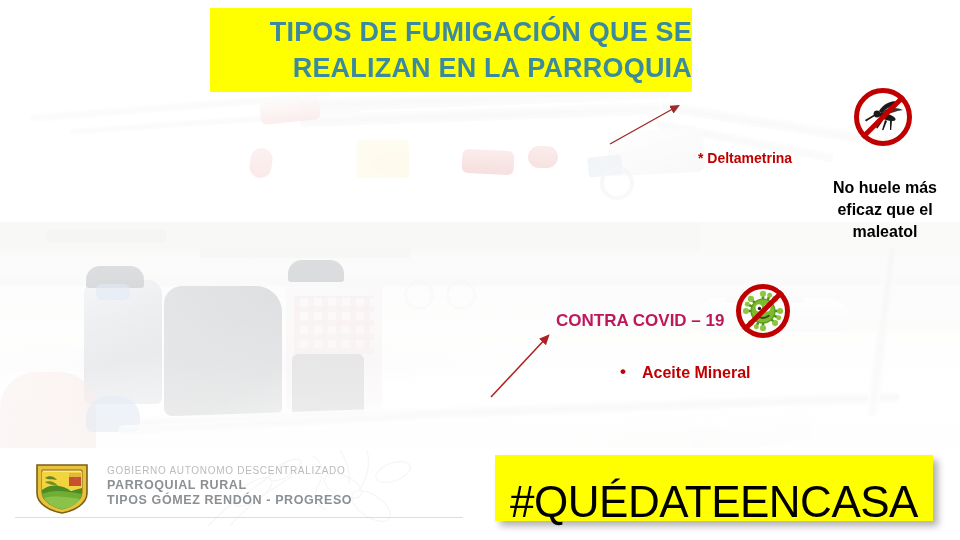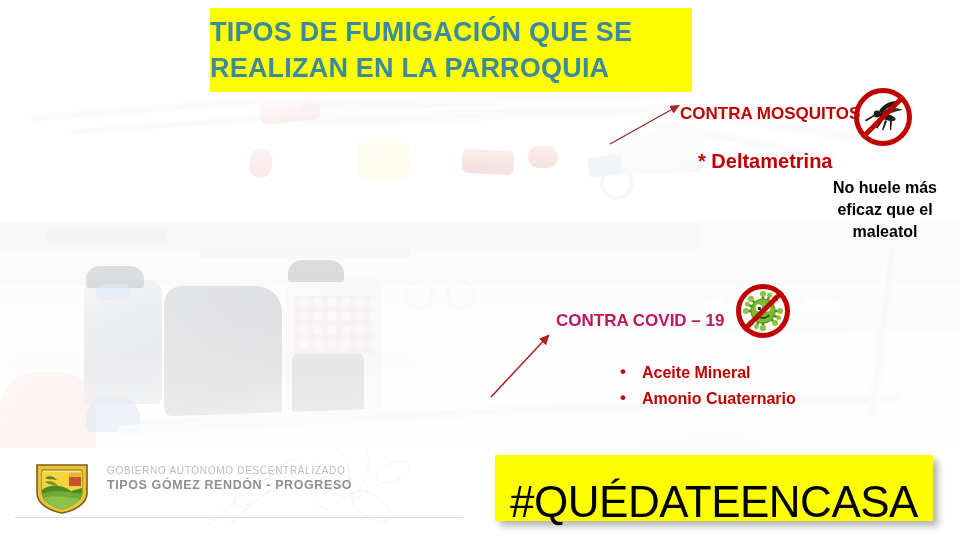--- a/index.html
+++ b/index.html
@@ -96,27 +96,27 @@
       background:linear-gradient(180deg,#fdfdfd,#ebebea);border-radius:2px;opacity:.9;}
   .pb-grass{position:absolute;left:560px;top:196px;width:220px;height:30px;opacity:.35;
       background:radial-gradient(ellipse at 50% 100%, #b9c4a8 0%, rgba(255,255,255,0) 70%);}
   .pb-shadow{position:absolute;left:0;top:118px;width:520px;height:46px;opacity:.22;
       background:radial-gradient(ellipse at 40% 50%, #9aa0a8 0%, rgba(255,255,255,0) 72%);}
   .pb-wash{position:absolute;inset:0;background:rgba(255,255,255,.60);}
   .pb-wash2{position:absolute;inset:0;background:linear-gradient(180deg,rgba(255,255,255,.30),rgba(255,255,255,.72));}
 
   
   .title-box{position:absolute;left:210px;top:8px;width:482px;height:84px;background:#FFFF00;
-      display:flex;flex-direction:column;align-items:flex-start;justify-content:center;}
+      display:flex;flex-direction:column;align-items:flex-end;justify-content:center;}
   .title-line{color:#3C8A9E;font-weight:bold;font-size:27px;letter-spacing:.2px;line-height:36px;
       text-align:center;white-space:nowrap;}
 
   
   .lbl-mosq{position:absolute;left:680px;top:104px;color:#C00000;font-weight:bold;font-size:17px;white-space:nowrap;}
-  .lbl-delta{position:absolute;left:698px;top:150px;color:#C00000;font-weight:bold;font-size:20px;white-space:nowrap;}
+  .lbl-delta{position:absolute;left:698px;top:150px;color:#C00000;font-weight:bold;font-size:14px;white-space:nowrap;}
   .note-black{position:absolute;left:820px;top:177px;width:130px;color:#000;font-weight:bold;font-size:16px;
       line-height:22px;text-align:center;}
   .lbl-covid{position:absolute;left:556px;top:311px;color:#be185d;font-weight:bold;font-size:17px;white-space:nowrap;}
   .covid-list{position:absolute;left:620px;top:360px;margin:0;padding:0;list-style:none;}
   .covid-list li{color:#C00000;font-weight:bold;font-size:16px;line-height:26px;white-space:nowrap;
       position:relative;padding-left:22px;}
   .covid-list li:before{content:"\2022";position:absolute;left:0;top:-1px;font-size:17px;}
 
   
   .noicon{position:absolute;border-radius:50%;}
@@ -219,21 +219,20 @@
 
   <svg class="arrow-svg" style="left:488px;top:328px;width:72px;height:72px;" viewBox="0 0 72 72">
     <defs>
       <marker id="ah2" markerWidth="7" markerHeight="7" refX="5.4" refY="3.2" orient="auto">
         <path d="M0,0 L7,3.2 L0,6.4 z" fill="#B02020"></path>
       </marker>
     </defs>
     <line x1="3" y1="69" x2="60" y2="8" stroke="#B02020" stroke-width="1.5" marker-end="url(#ah2)"></line>
   </svg>
 
-  <div class="lbl-mosq">CONTRA MOSQUITOS</div>
   <div class="lbl-delta">* Deltametrina</div>
   <div class="note-black">No huele más eficaz que el maleatol</div>
 
   <div class="noicon" id="mosquito-prohibition">
     <div class="icon-inner">
       <svg width="44" height="40" viewBox="0 0 44 40">
         <g fill="#1a1a1a">
           <ellipse cx="26" cy="20" rx="9" ry="3.2" transform="rotate(18 26 20)"></ellipse>
           <circle cx="16" cy="17" r="3.4"></circle>
           <path d="M14 17 L4 23 L5 24.4 L14.6 18.6 z"></path>
@@ -245,21 +244,20 @@
         </g>
       </svg>
     </div>
     <div class="ring"></div>
     <div class="slash"></div>
   </div>
 
   <div class="lbl-covid">CONTRA COVID – 19</div>
   <ul class="covid-list">
     <li>Aceite Mineral</li>
-    <li>Amonio Cuaternario</li>
   </ul>
 
   <div class="noicon" id="covid-prohibition">
     <div class="icon-inner">
       <svg width="42" height="42" viewBox="0 0 42 42">
         <g stroke="#4E8C22" stroke-width="2.6" stroke-linecap="round">
           <line x1="21" y1="21" x2="21" y2="3"></line>
           <line x1="21" y1="21" x2="33.7" y2="8.3"></line>
           <line x1="21" y1="21" x2="39" y2="21"></line>
           <line x1="21" y1="21" x2="33.7" y2="33.7"></line>
@@ -322,20 +320,21 @@
       <path d="M9 30 C18 23 30 25 38 31 L49 28 L49 32 C49 41 39 47 29 49 C19 47 9 41 9 32 Z" fill="#4E8C22"></path>
       <path d="M9 34 C20 29 32 31 49 34 L49 32 C49 41 39 47 29 49 C19 47 9 41 9 32 Z" fill="#6FAD35"></path>
       <path d="M11 38 C22 35 34 37 47 39 C42 46 34 49 29 49 C22 48 14 44 11 38 Z" fill="#8CC24A"></path>
       <path d="M36 13 L48 13 L48 26 L36 26 Z" fill="#C0392B" opacity=".85"></path>
       <path d="M36 13 L48 13 L48 17 L36 17 Z" fill="#E8C23A" opacity=".9"></path>
       <path d="M12 18 c4 -3 9 -2 12 2 c-5 -1 -8 0 -12 -2 z" fill="#3f6d1c" opacity=".8"></path>
       <path d="M12 22 c5 -2 10 0 13 4 c-6 -2 -9 -1 -13 -4 z" fill="#4a7d21" opacity=".8"></path>
     </svg>
     <div class="logo-text">
       <div class="logo-l1">GOBIERNO AUTONOMO DESCENTRALIZADO</div>
+      <div class="logo-l2">PARROQUIAL RURAL</div>
       <div class="logo-l3">TIPOS GÓMEZ RENDÓN - PROGRESO</div>
     </div>
     <div class="logo-rule"></div>
   </div>
 
   <div class="hashtag-banner">
     <div class="hashtag-text">#QUÉDATEENCASA</div>
   </div>
 
 </div>

